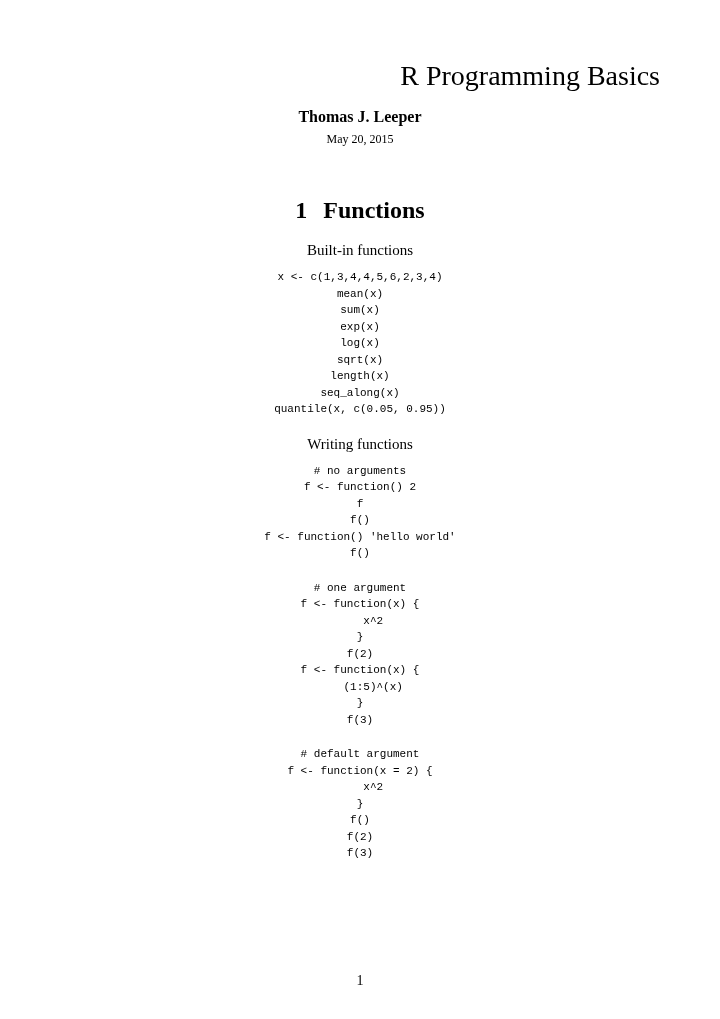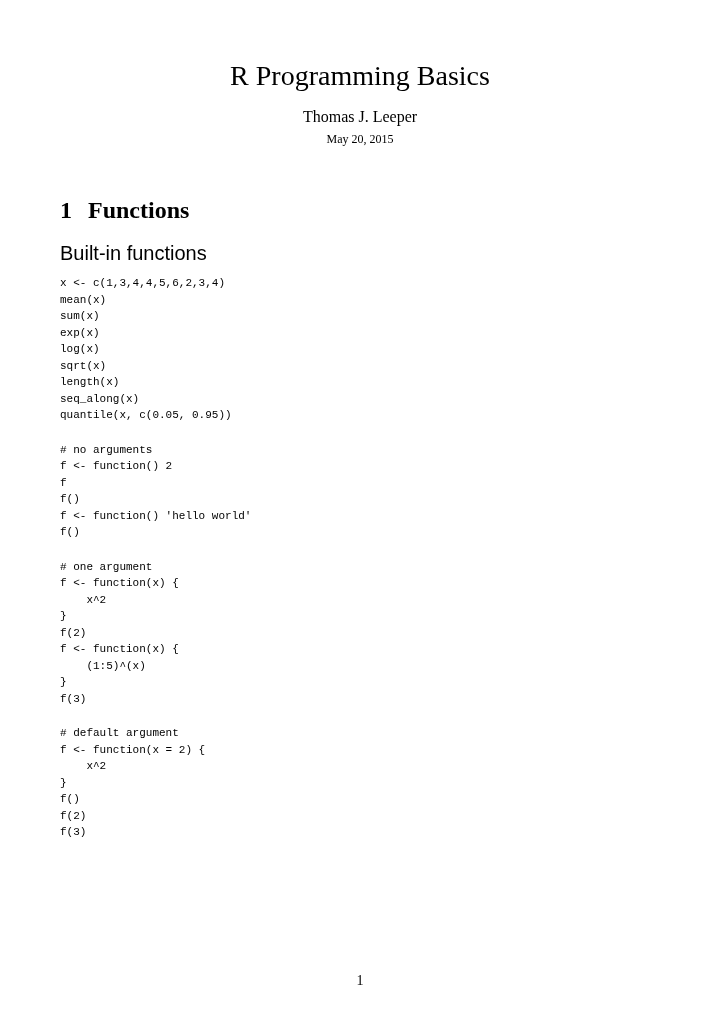--- a/index.html
+++ b/index.html
@@ -27,66 +27,69 @@
     .title-section {
       text-align: center;
       margin-bottom: 50px;
     }
 
     .main-title {
       font-size: 28px;
       font-weight: normal;
       margin-bottom: 16px;
       font-family: 'Georgia', serif;
+      text-align: right;
     }
 
     .author {
       font-size: 16px;
       margin-bottom: 6px;
+      font-weight: bold;
     }
 
     .date {
       font-size: 12px;
     }
 
     .section-heading {
       font-size: 24px;
       font-weight: bold;
       margin-bottom: 18px;
       margin-top: 40px;
     }
 
     .section-number {
       margin-right: 16px;
     }
 
     .subsection-label {
-      font-size: 20px;
+      font-size: 15px;
       margin-bottom: 10px;
-      font-family: Liberation Sans, sans-serif;
+      font-family: Liberation Serif, serif;
     }
 
     .code-block {
       font-family: 'Courier New', 'Courier', monospace;
       font-size: 11px;
       line-height: 1.5;
       margin-bottom: 18px;
       white-space: pre;
     }
 
     .page-number {
       text-align: center;
       position: absolute;
       bottom: 30px;
       left: 0;
       right: 0;
       font-size: 14px;
     }
 
     .section-block {
+      text-align: center;
     }
   </style>
 </head>
 <body>
 
 <div class="page">
 
   <div class="title-section">
     <h1 class="main-title">R Programming Basics</h1>
     <div class="author">Thomas J. Leeper</div>
@@ -105,20 +108,21 @@
 sum(x)
 exp(x)
 log(x)
 sqrt(x)
 length(x)
 seq_along(x)
 quantile(x, c(0.05, 0.95))</div>
     </div>
 
     <div>
+      <p class="subsection-label">Writing functions</p>
       <div class="code-block"># no arguments
 f &lt;- function() 2
 f
 f()
 f &lt;- function() 'hello world'
 f()</div>
       <div class="code-block"># one argument
 f &lt;- function(x) {
     x^2
 }

